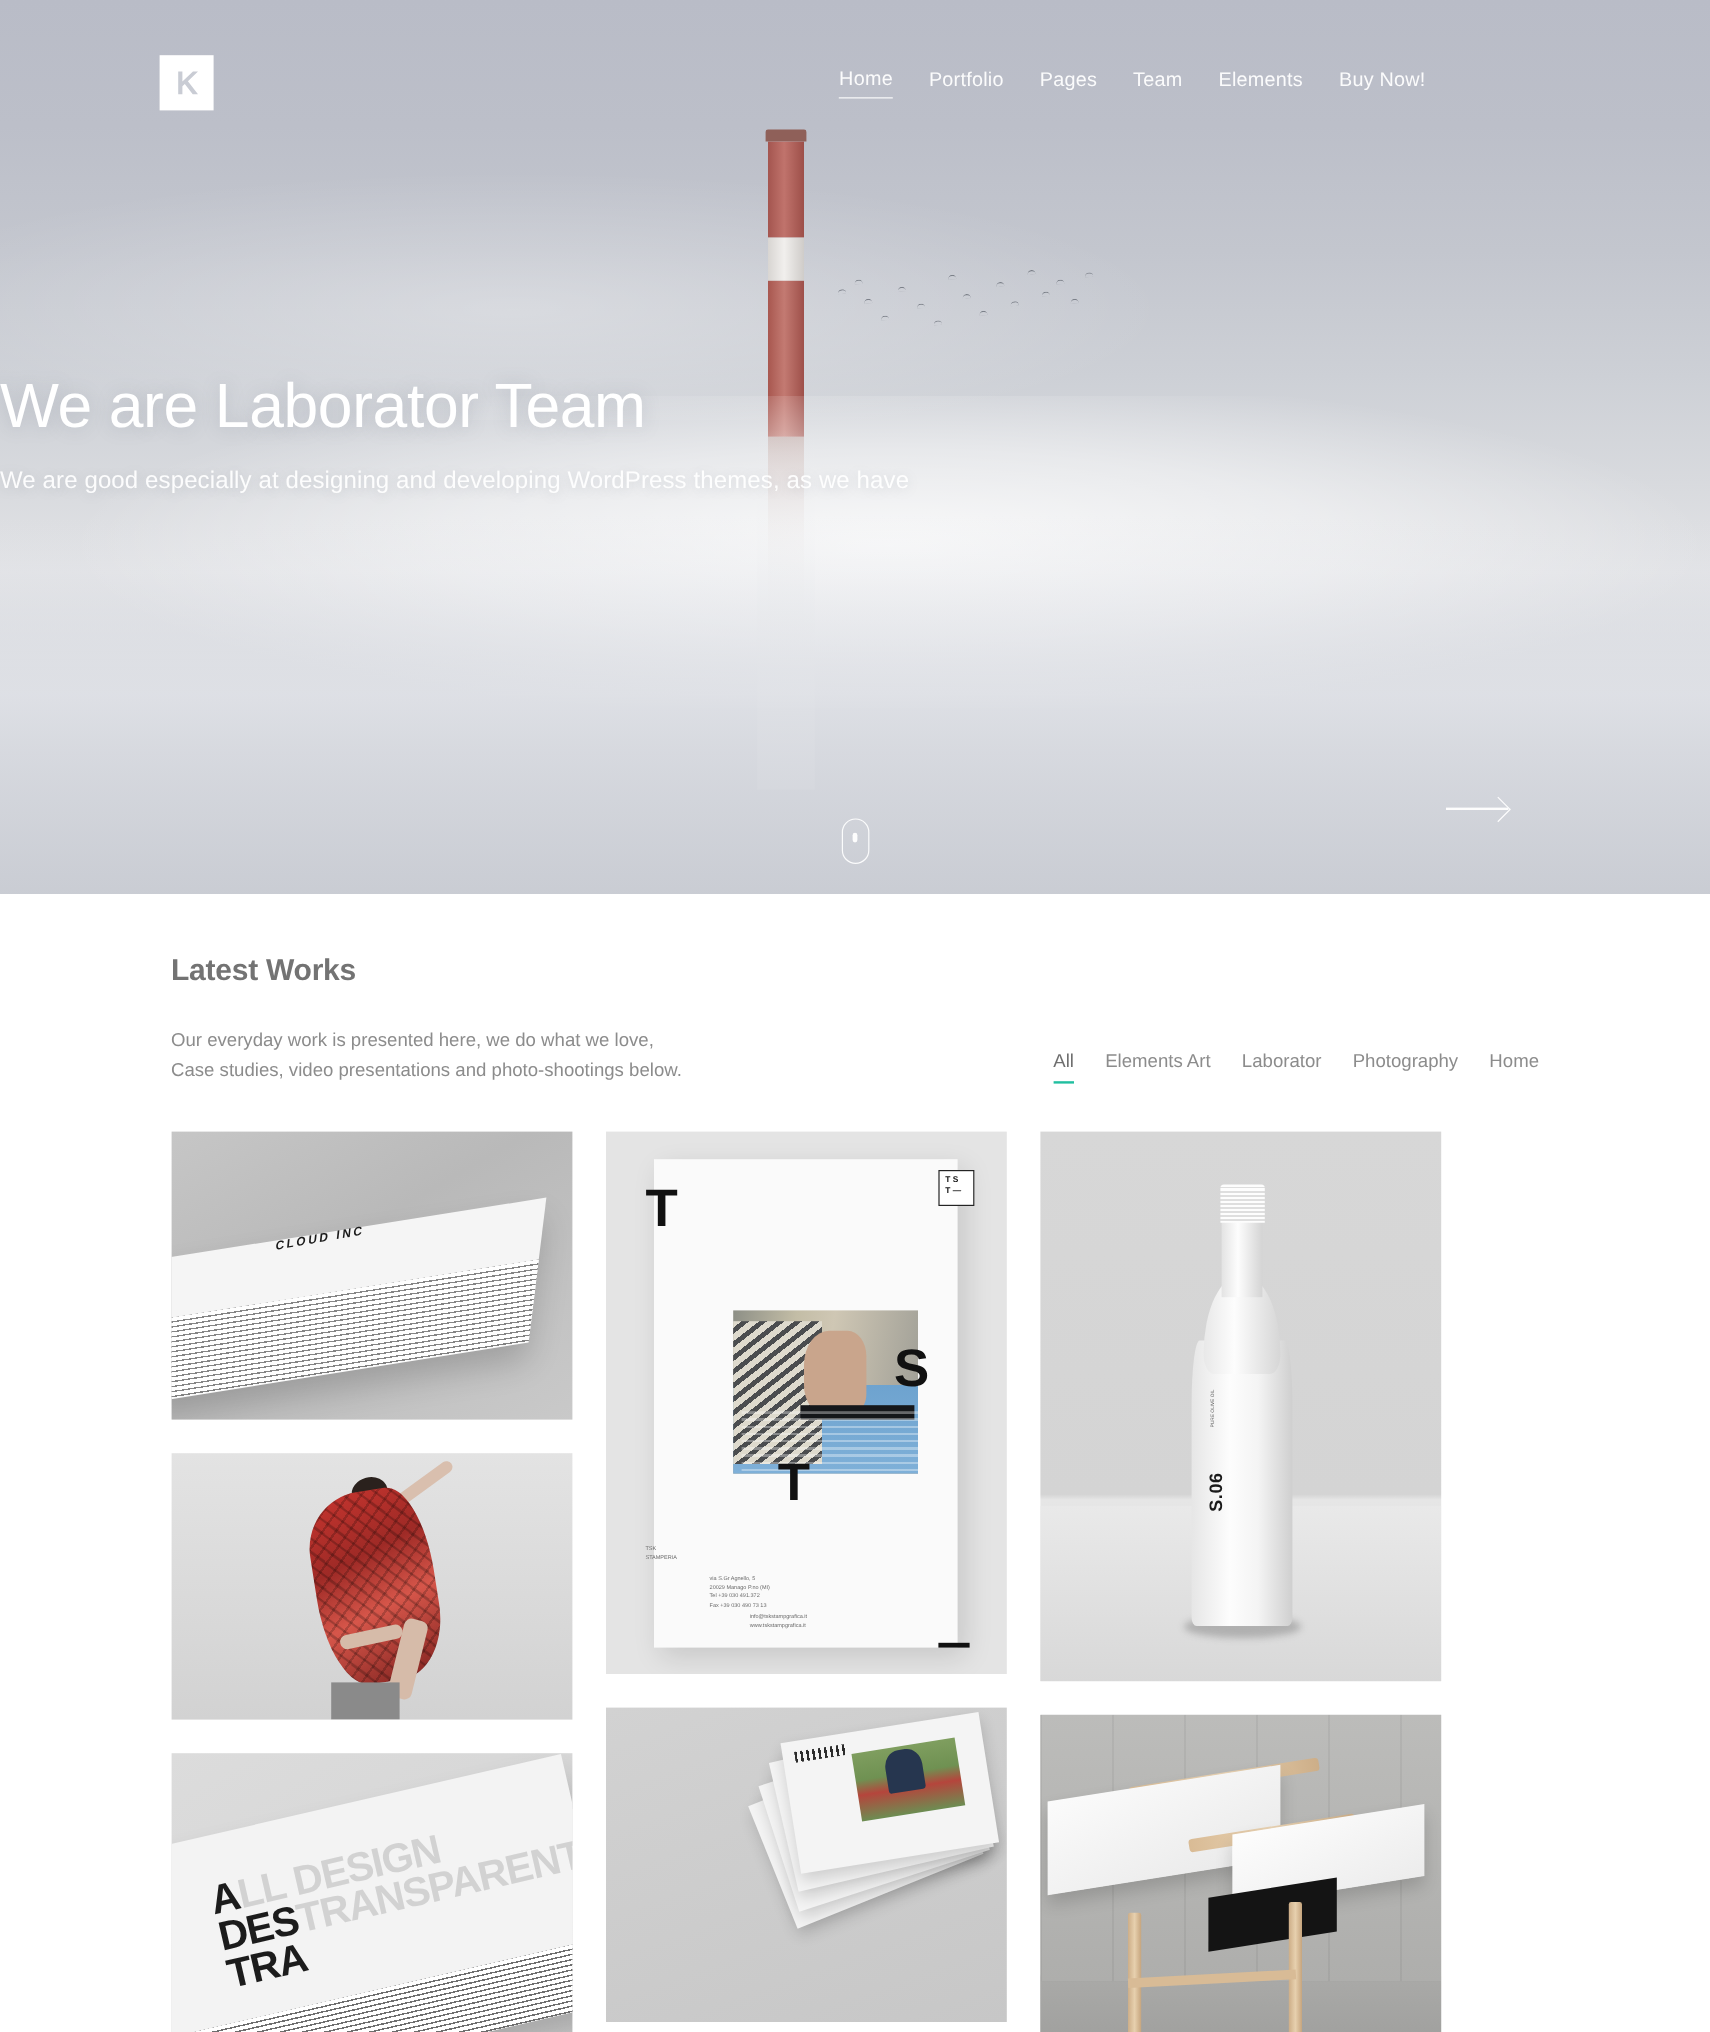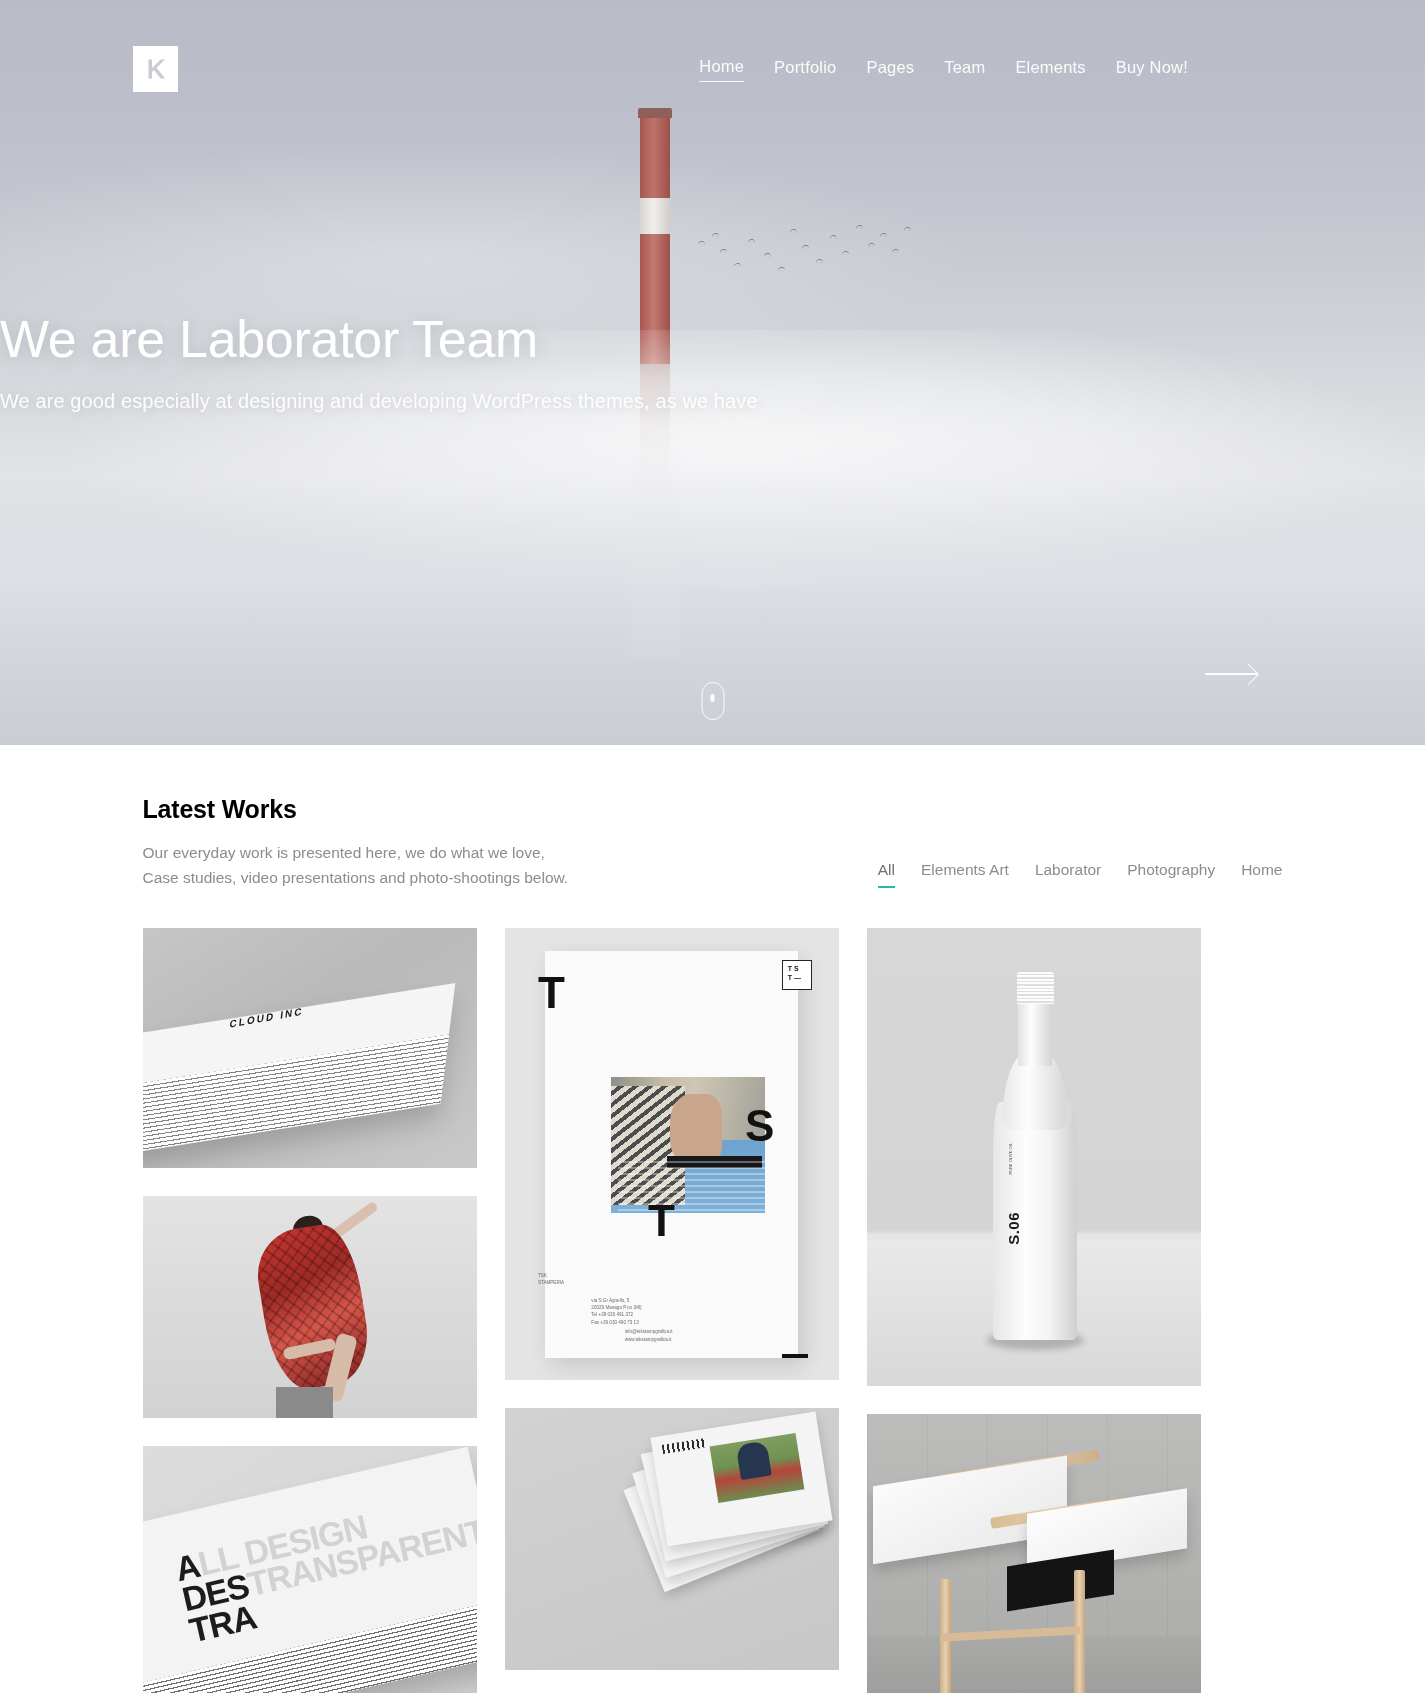--- a/index.html
+++ b/index.html
@@ -198,25 +198,25 @@
   }
   .works-inner { width: 1140px; margin: 0 auto; padding-top: 50px; }
   .works-head {
     display: flex;
     align-items: flex-end;
     justify-content: space-between;
   }
   .works-title {
     font-size: 25px;
     font-weight: 700;
-    color: #000000;
+    color: #737373;
     letter-spacing: -.2px;
   }
   .works-desc {
-    margin-top: 16px;
+    margin-top: 31px;
     font-size: 15.5px;
     line-height: 1.62;
     color: #8c8c8c;
     font-weight: 400;
   }
   .filters {
     display: flex;
     gap: 26px;
     align-items: flex-end;
     padding-bottom: 2px;

